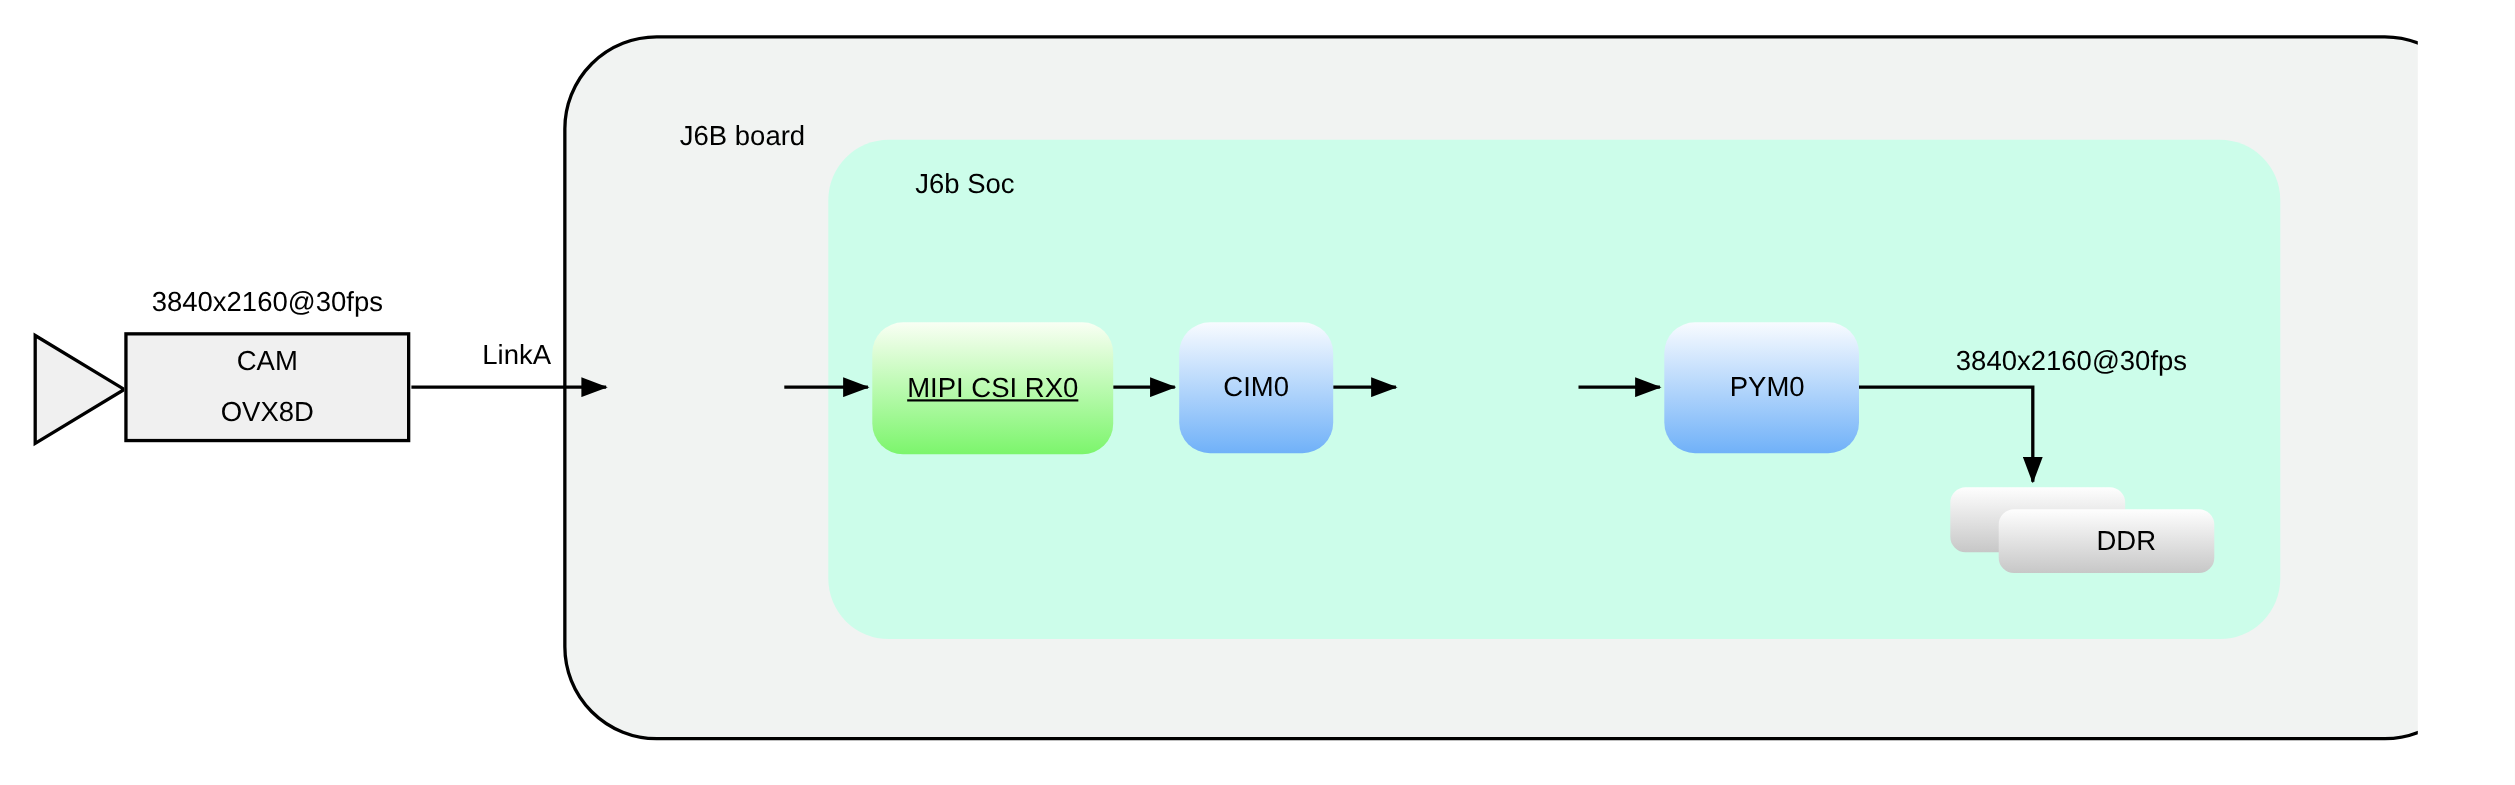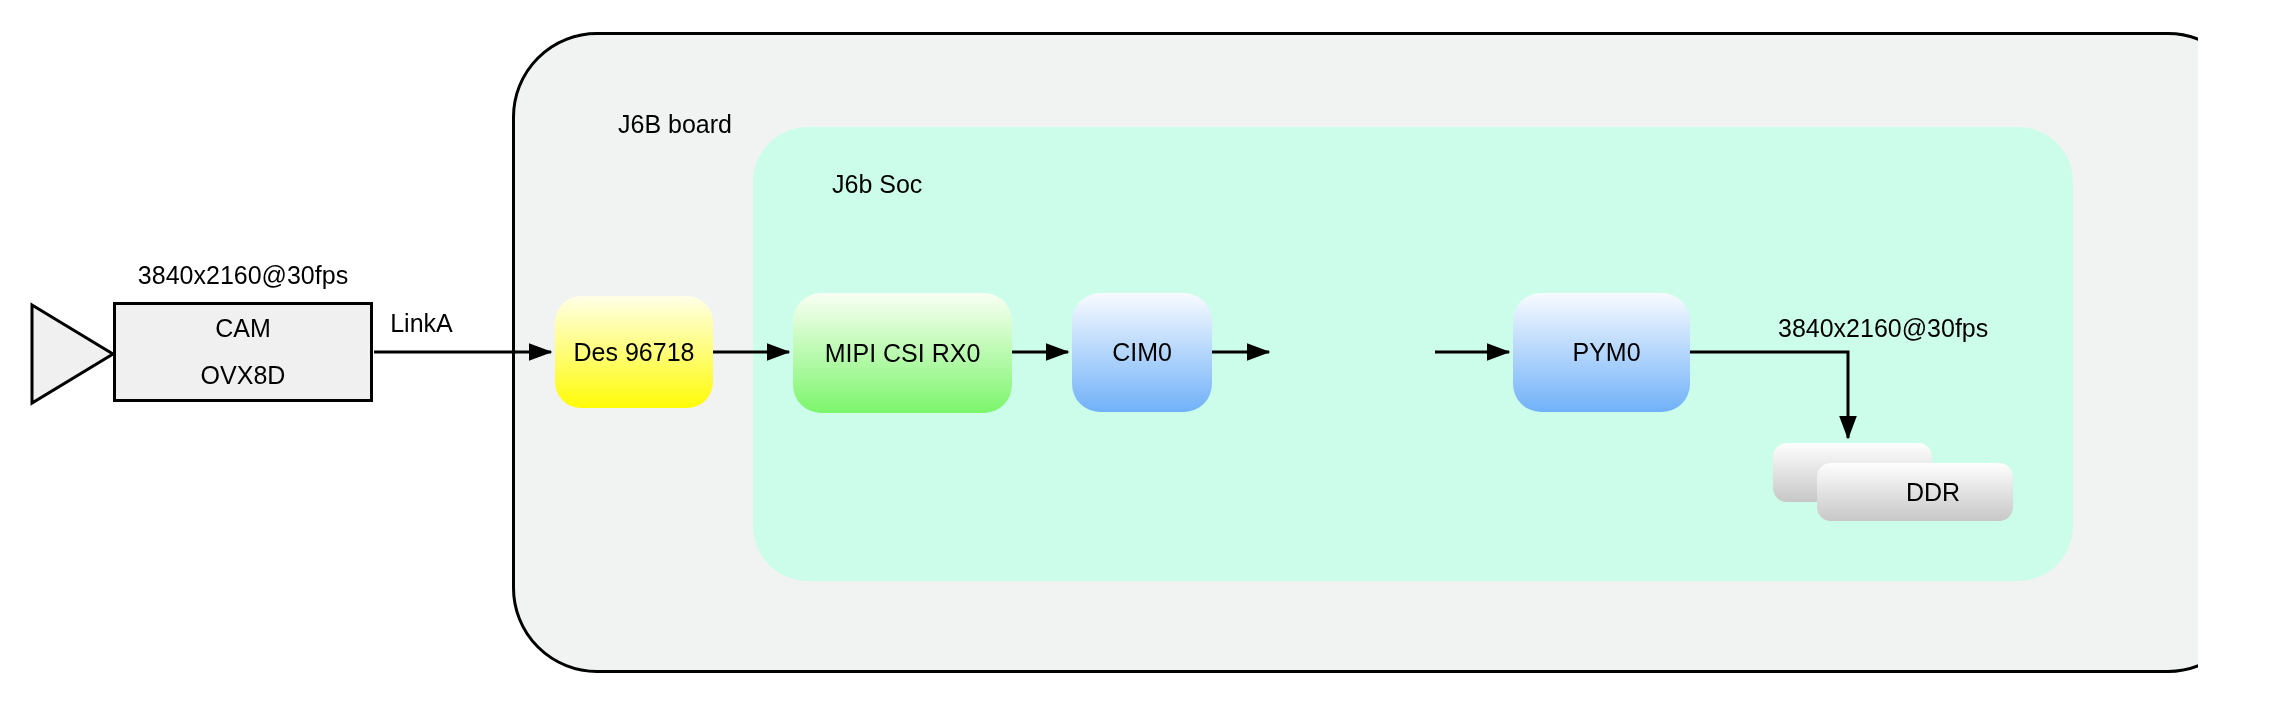--- a/index.html
+++ b/index.html
@@ -38,23 +38,23 @@
     background:var(--soc-fill);
     border-radius:55px;
   }
   .label{
     position:absolute;
     font-size:25px;
     line-height:1.15;
     white-space:nowrap;
   }
   .board-label{left:618px;top:110px;}
-  .soc-label{left:832px;top:170px;text-align:center;}
+  .soc-label{left:832px;top:153px;text-align:center;}
   .cam-res{left:113px;top:261px;width:260px;text-align:center;}
-  .link-label{left:364px;top:309px;width:115px;text-align:center;}
+  .link-label{left:386px;top:309px;width:115px;text-align:right;}
   .out-res{left:1778px;top:314px;width:200px;text-align:center;}
   .overlay{
     position:absolute;left:0;top:0;width:2286px;height:714px;
     pointer-events:none;
   }
   .cam-box{
     position:absolute;left:113px;top:302px;width:260px;height:100px;
     background:var(--cam-fill);
     border:3px solid #000;
     box-sizing:border-box;
@@ -63,21 +63,21 @@
     font-size:25px;
   }
   .node{
     position:absolute;
     display:flex;align-items:center;justify-content:center;
     font-size:25px;
     border-radius:28px;
     box-sizing:border-box;
   }
   .node.yellow{background:linear-gradient(to bottom,var(--yellow-top),var(--yellow-bottom));border-radius:26px;}
-  .node.green{background:linear-gradient(to bottom,var(--green-top),var(--green-bottom));}
+  .node.green{background:linear-gradient(to bottom,var(--green-top),var(--green-bottom));text-decoration:underline;}
   .node.blue{background:linear-gradient(to bottom,var(--blue-top),var(--blue-bottom));}
   #node-des {left:555px; top:296px;width:158px;height:112px;}
   #node-mipi{left:793px; top:293px;width:219px;height:120px;}
   #node-cim0{left:1072px;top:293px;width:140px;height:119px;}
   #node-isp0{left:1273px;top:293px;width:162px;height:119px;}
   #node-pym0{left:1513px;top:293px;width:177px;height:119px;padding-left:10px;}
   .ddr-back{
     position:absolute;left:1773px;top:443px;width:159px;height:59px;
     background:linear-gradient(to bottom,var(--gray-top),var(--gray-bottom));
     border-radius:14px;
@@ -121,21 +121,20 @@
 
   <div class="label cam-res">3840x2160@30fps</div>
 
   <div class="cam-box">
     <div>CAM</div>
     <div>OVX8D</div>
   </div>
 
   <div class="label link-label">LinkA</div>
 
-  <div class="node yellow" id="node-des">Des 96718</div>
   <div class="node green" id="node-mipi">MIPI CSI RX0</div>
   <div class="node blue" id="node-cim0">CIM0</div>
   <div class="node blue" id="node-pym0">PYM0</div>
 
   <div class="label out-res">3840x2160@30fps</div>
 
   <div class="ddr-back"></div>
   <div class="ddr-front">DDR</div>
 
 </div>

